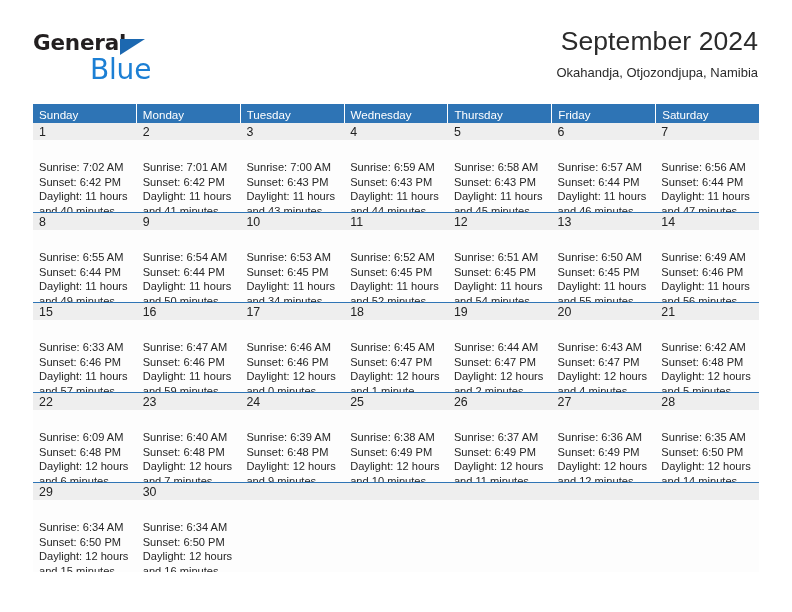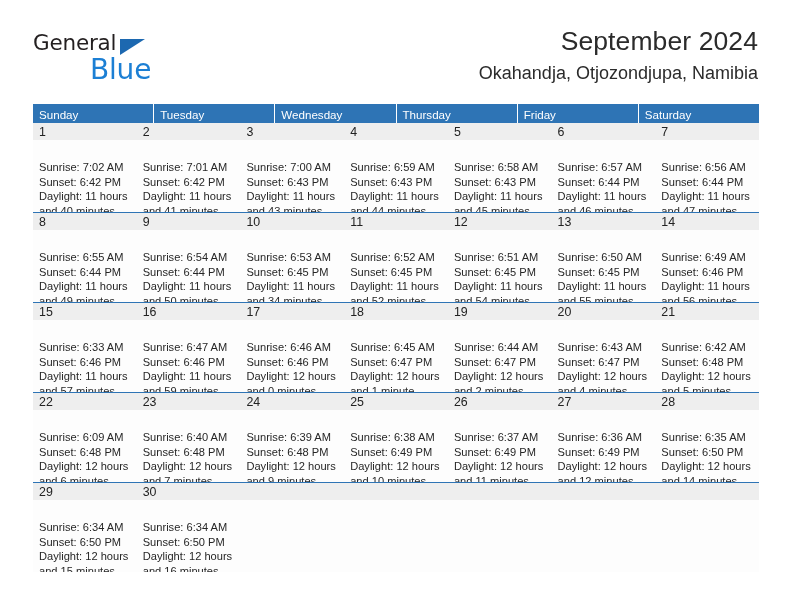--- a/index.html
+++ b/index.html
@@ -39,21 +39,21 @@
     height: 56px;
   }
   .brand-general {
     position: absolute;
     left: 0;
     top: 0;
     font-size: 21.5px;
     letter-spacing: -0.2px;
     color: #231f20;
     font-family: "DejaVu Sans", sans-serif;
-    font-weight: 400;
+    font-weight: 700;
   }
   .brand-tri {
     position: absolute;
     left: 87px;
     top: 9px;
     width: 0;
     height: 0;
     border-top: 16px solid #1c68b0;
     border-right: 25px solid transparent;
   }
@@ -76,21 +76,21 @@
   .cal-title {
     font-size: 26.5px;
     font-weight: 400;
     color: #2b2b2b;
     letter-spacing: 0.1px;
     line-height: 34px;
     white-space: nowrap;
     text-align: right;
   }
   .cal-subtitle {
-    font-size: 18px;
+    font-size: 13px;
     font-weight: 400;
     color: #2b2b2b;
     line-height: 24px;
     margin-top: 3px;
     white-space: nowrap;
   }
 
   
   .calendar {
     position: absolute;
@@ -179,20 +179,21 @@
     <div class="title-block">
       <div class="cal-title">September 2024</div>
       <div class="cal-subtitle">Okahandja, Otjozondjupa, Namibia</div>
     </div>
 
   </div>
 
   <div class="calendar">
     <div class="dow-row" id="dow-row">
         <div class="dow-cell">Sunday</div>
+        <div class="dow-cell">Monday</div>
         <div class="dow-cell">Tuesday</div>
         <div class="dow-cell">Wednesday</div>
         <div class="dow-cell">Thursday</div>
         <div class="dow-cell">Friday</div>
         <div class="dow-cell">Saturday</div>
       </div>
     <div id="weeks-container">
         <div class="week first">
           <div class="daynum-row">
             <div class="daynum-cell">1</div>

